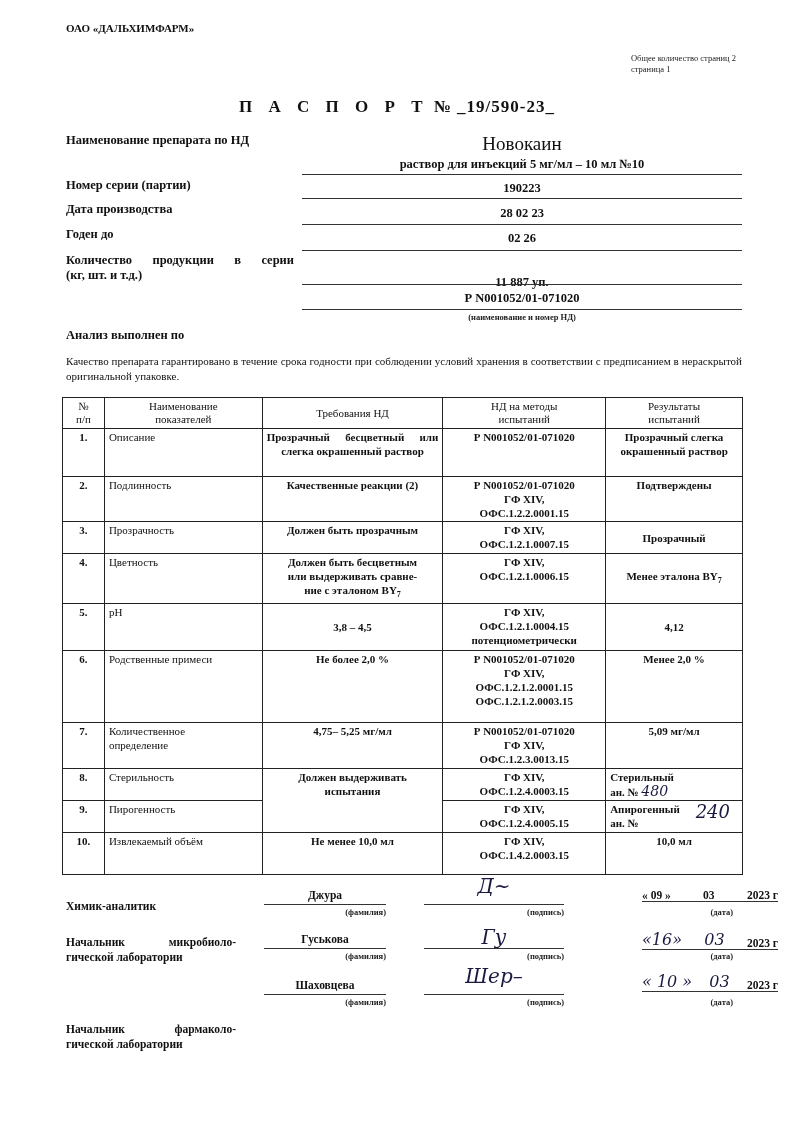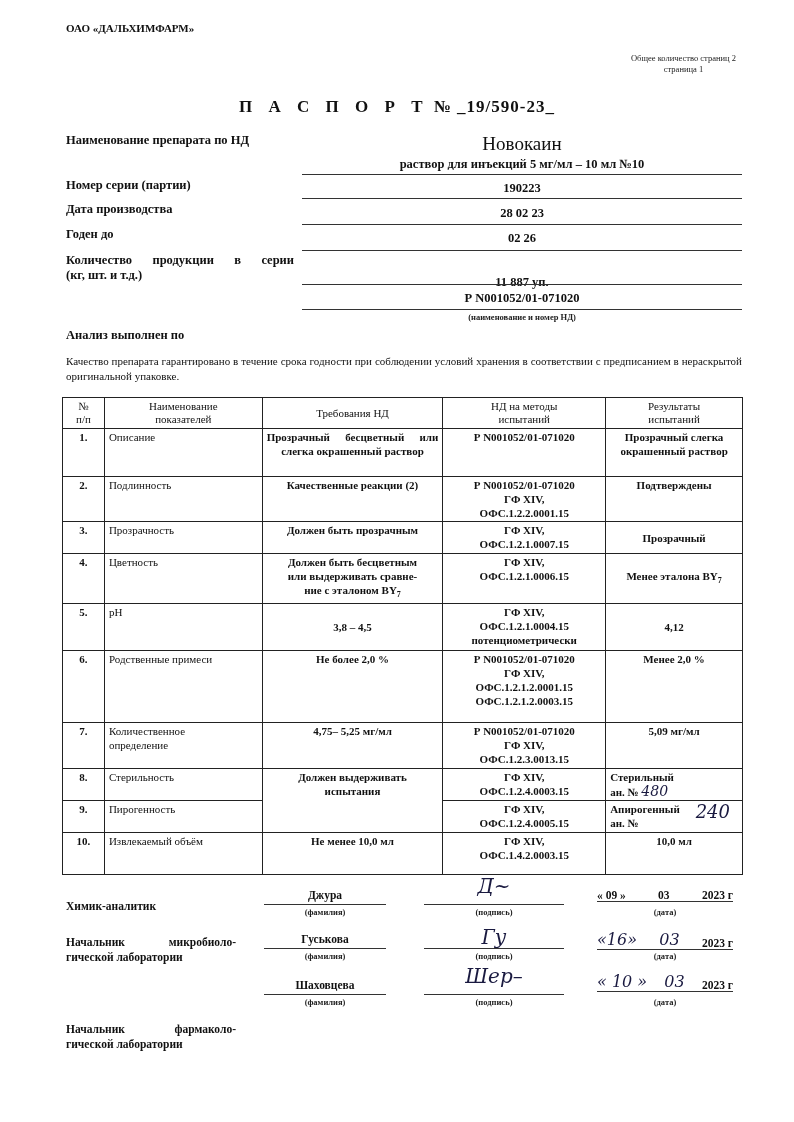--- a/index.html
+++ b/index.html
@@ -1,20 +1,20 @@
 <!DOCTYPE html>
 <html><head>
   <meta charset="utf-8">
   <style>
     * { box-sizing: border-box; margin: 0; padding: 0; }
     html, body { width: 794px; height: 1122px; background: #ffffff; }
     body { position: relative; font-family: "Liberation Serif", "DejaVu Serif", serif; color: #111; overflow: hidden; }
     .abs { position: absolute; }
     .company { left: 66px; top: 22px; font-size: 11px; font-weight: bold; }
-    .pageinfo { right: 58px; top: 53px; font-size: 8.5px; text-align: center; line-height: 11px; color: #222; }
+    .pageinfo { right: 58px; top: 53px; font-size: 8.5px; text-align: left; line-height: 11px; color: #222; }
     .title { left: 0; width: 794px; top: 97px; text-align: center; font-size: 17px; font-weight: bold; letter-spacing: 1px; }
     .title .sp { letter-spacing: 6px; }
 
     .lbl { left: 66px; font-size: 12.5px; font-weight: bold; line-height: 15px; }
     .val { left: 302px; width: 440px; text-align: center; font-weight: bold; font-size: 12.5px; }
     .hline { left: 302px; width: 440px; height: 0; border-top: 1px solid #333; }
     .drug-name { font-size: 19px; font-weight: normal; }
     .nd-caption { left: 302px; width: 440px; text-align: center; font-size: 8.5px; font-weight: bold; color: #222; }
 
     .quality { left: 66px; top: 354px; width: 676px; font-size: 11px; line-height: 15px; text-align: justify; }
@@ -27,23 +27,23 @@
     .c3 { width: 181px; text-align: center; font-weight: bold; }
     .c4 { width: 163px; text-align: center; font-weight: bold; }
     .c5 { width: 137px; text-align: center; font-weight: bold; }
     .left { text-align: left !important; }
     .mid { vertical-align: middle !important; }
     .hw { font-family: "DejaVu Serif", serif; font-style: italic; font-weight: normal; font-size: 14px; color: #1a1a40; }
 
     .sig-lbl { left: 66px; font-size: 11.5px; font-weight: bold; line-height: 15px; }
     .sig-line { height: 0; border-top: 1px solid #333; }
     .sig-text { text-align: center; font-size: 11.5px; font-weight: bold; }
-    .sig-cap { text-align: center; font-size: 8.5px; font-weight: bold; color: #222; }
+    .sig-cap { text-align: right; font-size: 8.5px; font-weight: bold; color: #222; }
     .sig-hand { font-family: "DejaVu Serif", serif; font-style: italic; font-size: 20px; color: #1a1a40; text-align: center; }
-    .date-row { font-size: 11.5px; font-weight: bold; }
+    .date-row { font-size: 11.5px; font-weight: bold; margin-left: 45px; }
     .date-hw { font-family: "DejaVu Serif", serif; font-style: italic; font-weight: normal; font-size: 16px; color: #1a1a40; }
   </style>
 </head>
 <body>
 
 <div class="abs company">ОАО «ДАЛЬХИМФАРМ»</div>
 <div class="abs pageinfo">
   <div>Общее количество страниц  2</div>
   <div>страница 1</div>
 </div>

